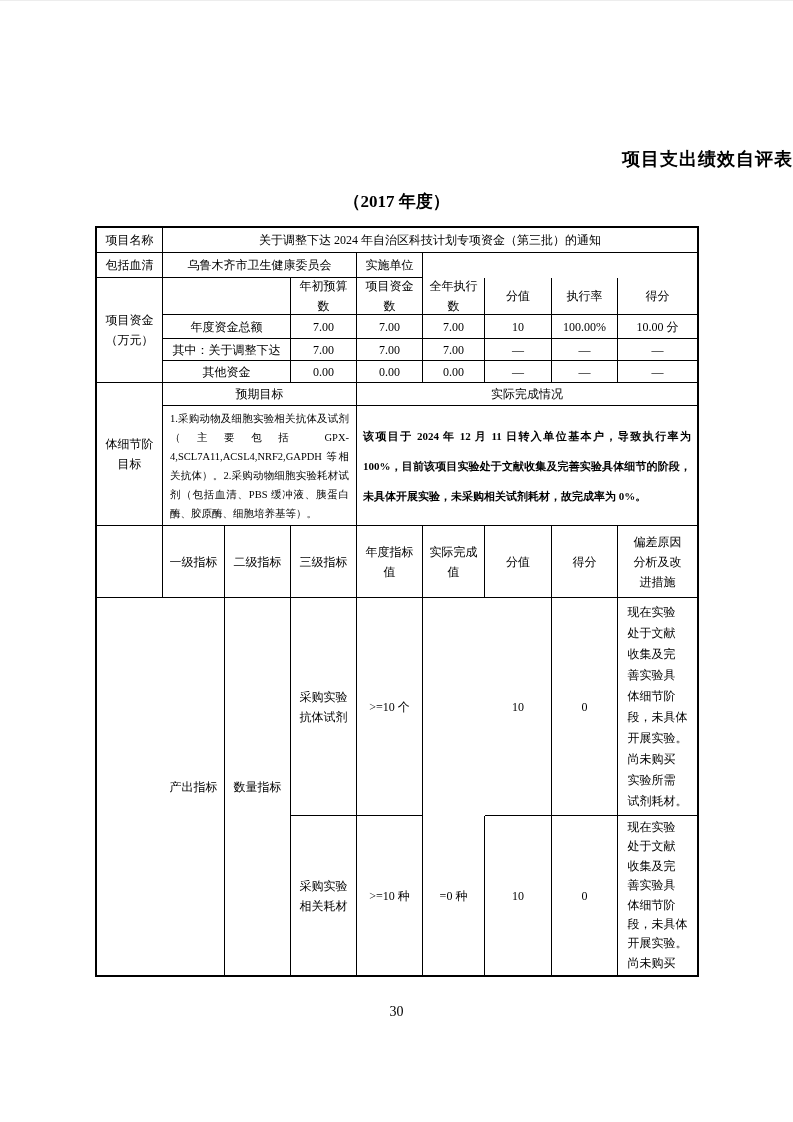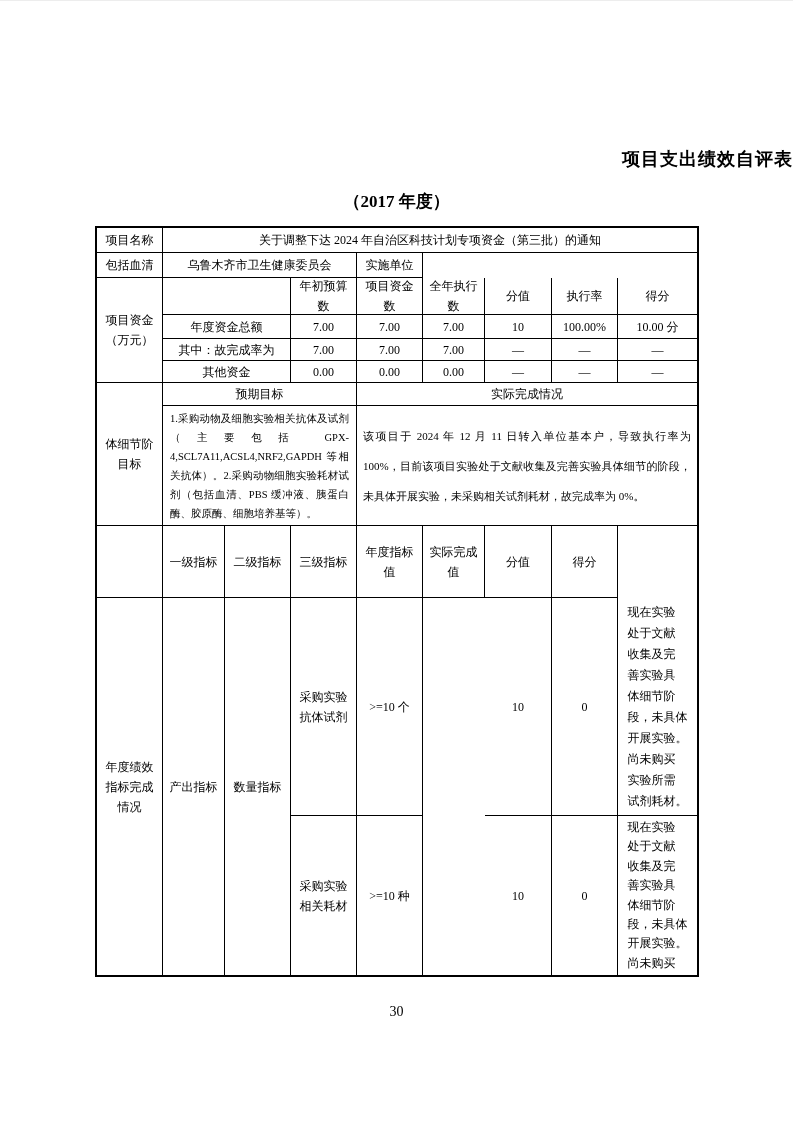--- a/index.html
+++ b/index.html
@@ -44,20 +44,21 @@
   .para {
     display: block;
     text-align: justify;
     font-size: 10.5px; line-height: 19px;
     padding: 3px 7px;
   }
   .actp {
     font-size: 11px; line-height: 30px;
     text-align: justify;
     padding: 0 6px;
+    font-weight: bold;
   }
   .devtext { text-align: left; padding: 0 6px; }
   .dev1 { line-height: 21px; }
   .dev2 { line-height: 19.4px; }
   .pageno {
     position: absolute; top: 1003px; left: 0; width: 100%;
     text-align: center; font-size: 14px;
   }
 </style>
 </head>
@@ -91,21 +92,21 @@
     <div class="c nr" style="grid-area:3/9/4/10">得分</div>
 
     <div class="c" style="grid-area:4/2/5/4">年度资金总额</div>
     <div class="c" style="grid-area:4/4/5/5">7.00</div>
     <div class="c" style="grid-area:4/5/5/6">7.00</div>
     <div class="c" style="grid-area:4/6/5/7">7.00</div>
     <div class="c" style="grid-area:4/7/5/8">10</div>
     <div class="c" style="grid-area:4/8/5/9">100.00%</div>
     <div class="c nr" style="grid-area:4/9/5/10">10.00 分</div>
 
-    <div class="c" style="grid-area:5/2/6/4">其中：故完成率为</div>
+    <div class="c" style="grid-area:5/2/6/4">其中：关于调整下达</div>
     <div class="c" style="grid-area:5/4/6/5">7.00</div>
     <div class="c" style="grid-area:5/5/6/6">7.00</div>
     <div class="c" style="grid-area:5/6/6/7">7.00</div>
     <div class="c" style="grid-area:5/7/6/8">—</div>
     <div class="c" style="grid-area:5/8/6/9">—</div>
     <div class="c nr" style="grid-area:5/9/6/10">—</div>
 
     <div class="c" style="grid-area:6/2/7/4">其他资金</div>
     <div class="c" style="grid-area:6/4/7/5">0.00</div>
     <div class="c" style="grid-area:6/5/7/6">0.00</div>
@@ -124,24 +125,24 @@
     <div class="c" style="grid-area:9/1/10/2"></div>
     <div class="c" style="grid-area:9/2/10/3">一级指标</div>
     <div class="c" style="grid-area:9/3/10/4">二级指标</div>
     <div class="c" style="grid-area:9/4/10/5">三级指标</div>
     <div class="c pre" style="grid-area:9/5/10/6">年度指标
 值</div>
     <div class="c pre" style="grid-area:9/6/10/7">实际完成
 值</div>
     <div class="c" style="grid-area:9/7/10/8">分值</div>
     <div class="c" style="grid-area:9/8/10/9">得分</div>
+    <div class="c pre nr" style="grid-area:9/9/10/10">偏差原因
+分析及改
+进措施</div>
 
-    <div class="c pre nb" style="grid-area:10/1/12/2">年度绩效
-指标完成
-情况</div>
     <div class="c nb" style="grid-area:10/2/12/3">产出指标</div>
     <div class="c nb" style="grid-area:10/3/12/4">数量指标</div>
 
     <div class="c pre" style="grid-area:10/4/11/5">采购实验
 抗体试剂</div>
     <div class="c" style="grid-area:10/5/11/6">&gt;=10 个</div>
     <div class="c" style="grid-area:10/7/11/8">10</div>
     <div class="c" style="grid-area:10/8/11/9">0</div>
     <div class="c pre devtext dev1 nr" style="grid-area:10/9/11/10">现在实验
 处于文献
@@ -150,20 +151,21 @@
 体细节阶
 段，未具体
 开展实验。
 尚未购买
 实验所需
 试剂耗材。</div>
 
     <div class="c pre nb" style="grid-area:11/4/12/5">采购实验
 相关耗材</div>
     <div class="c nb" style="grid-area:11/5/12/6">&gt;=10 种</div>
+    <div class="c nb" style="grid-area:11/6/12/7">=0 种</div>
     <div class="c nb" style="grid-area:11/7/12/8">10</div>
     <div class="c nb" style="grid-area:11/8/12/9">0</div>
     <div class="c pre devtext dev2 nr nb" style="grid-area:11/9/12/10">现在实验
 处于文献
 收集及完
 善实验具
 体细节阶
 段，未具体
 开展实验。
 尚未购买</div>

